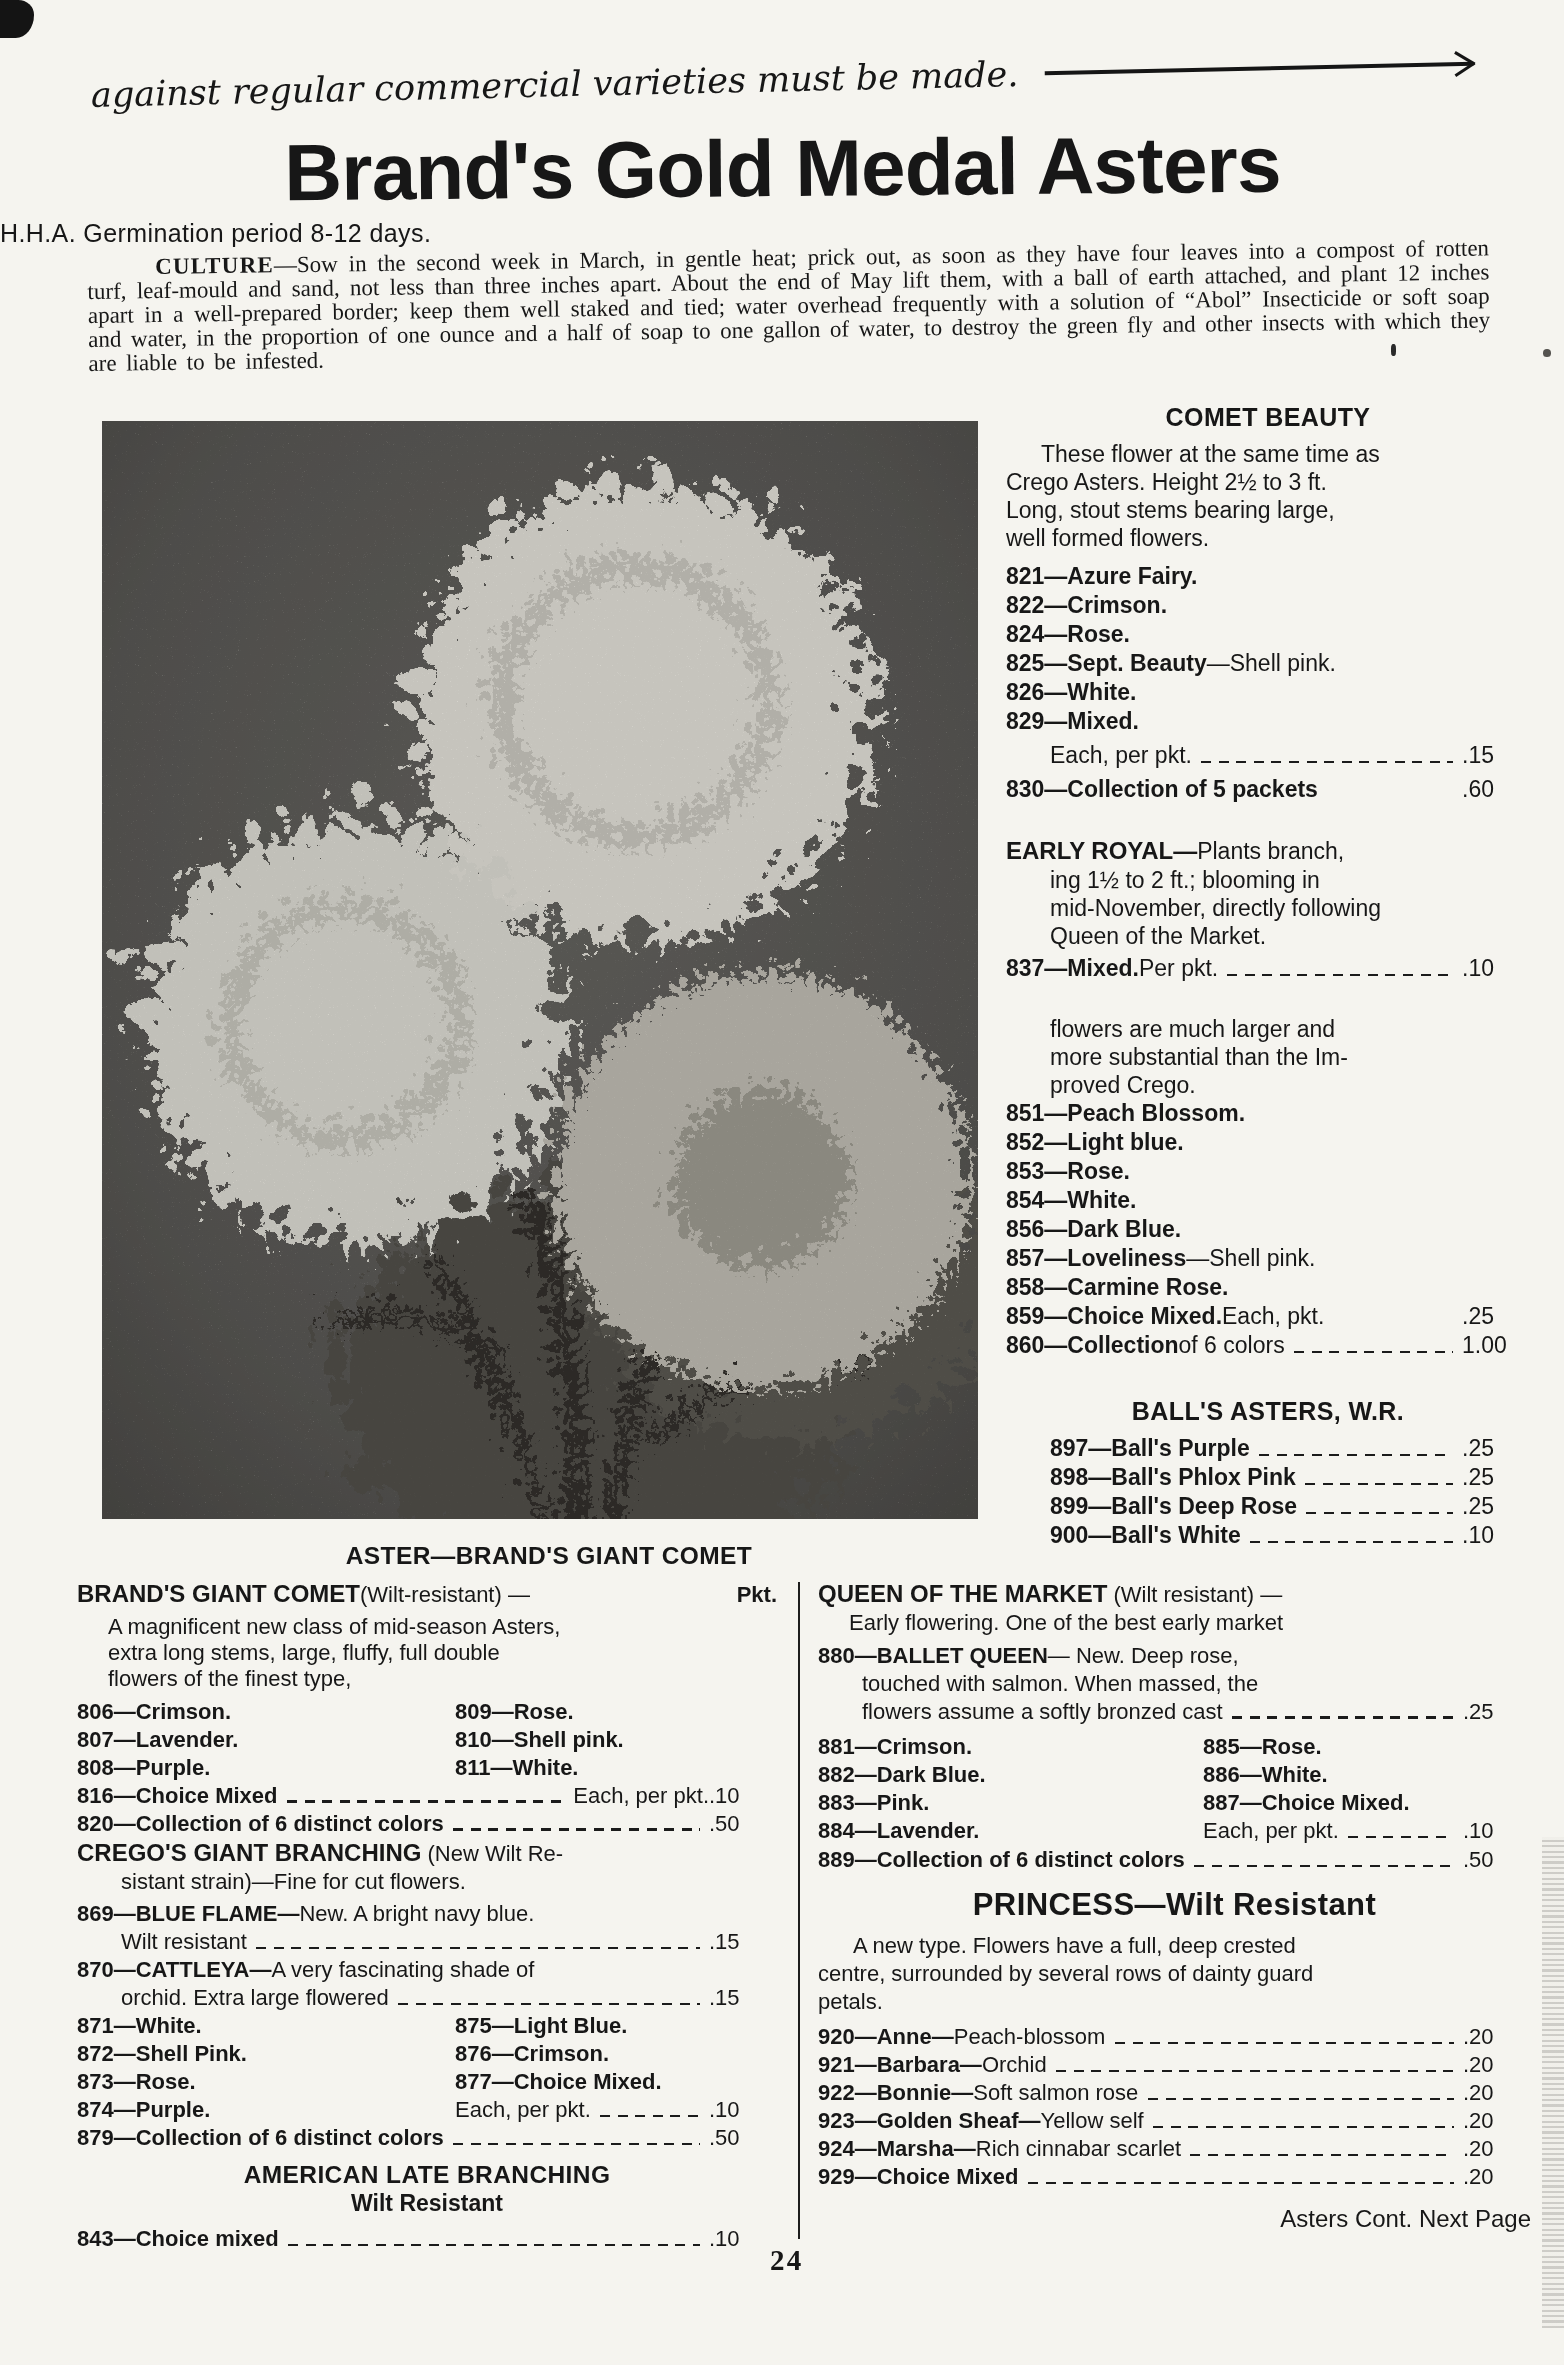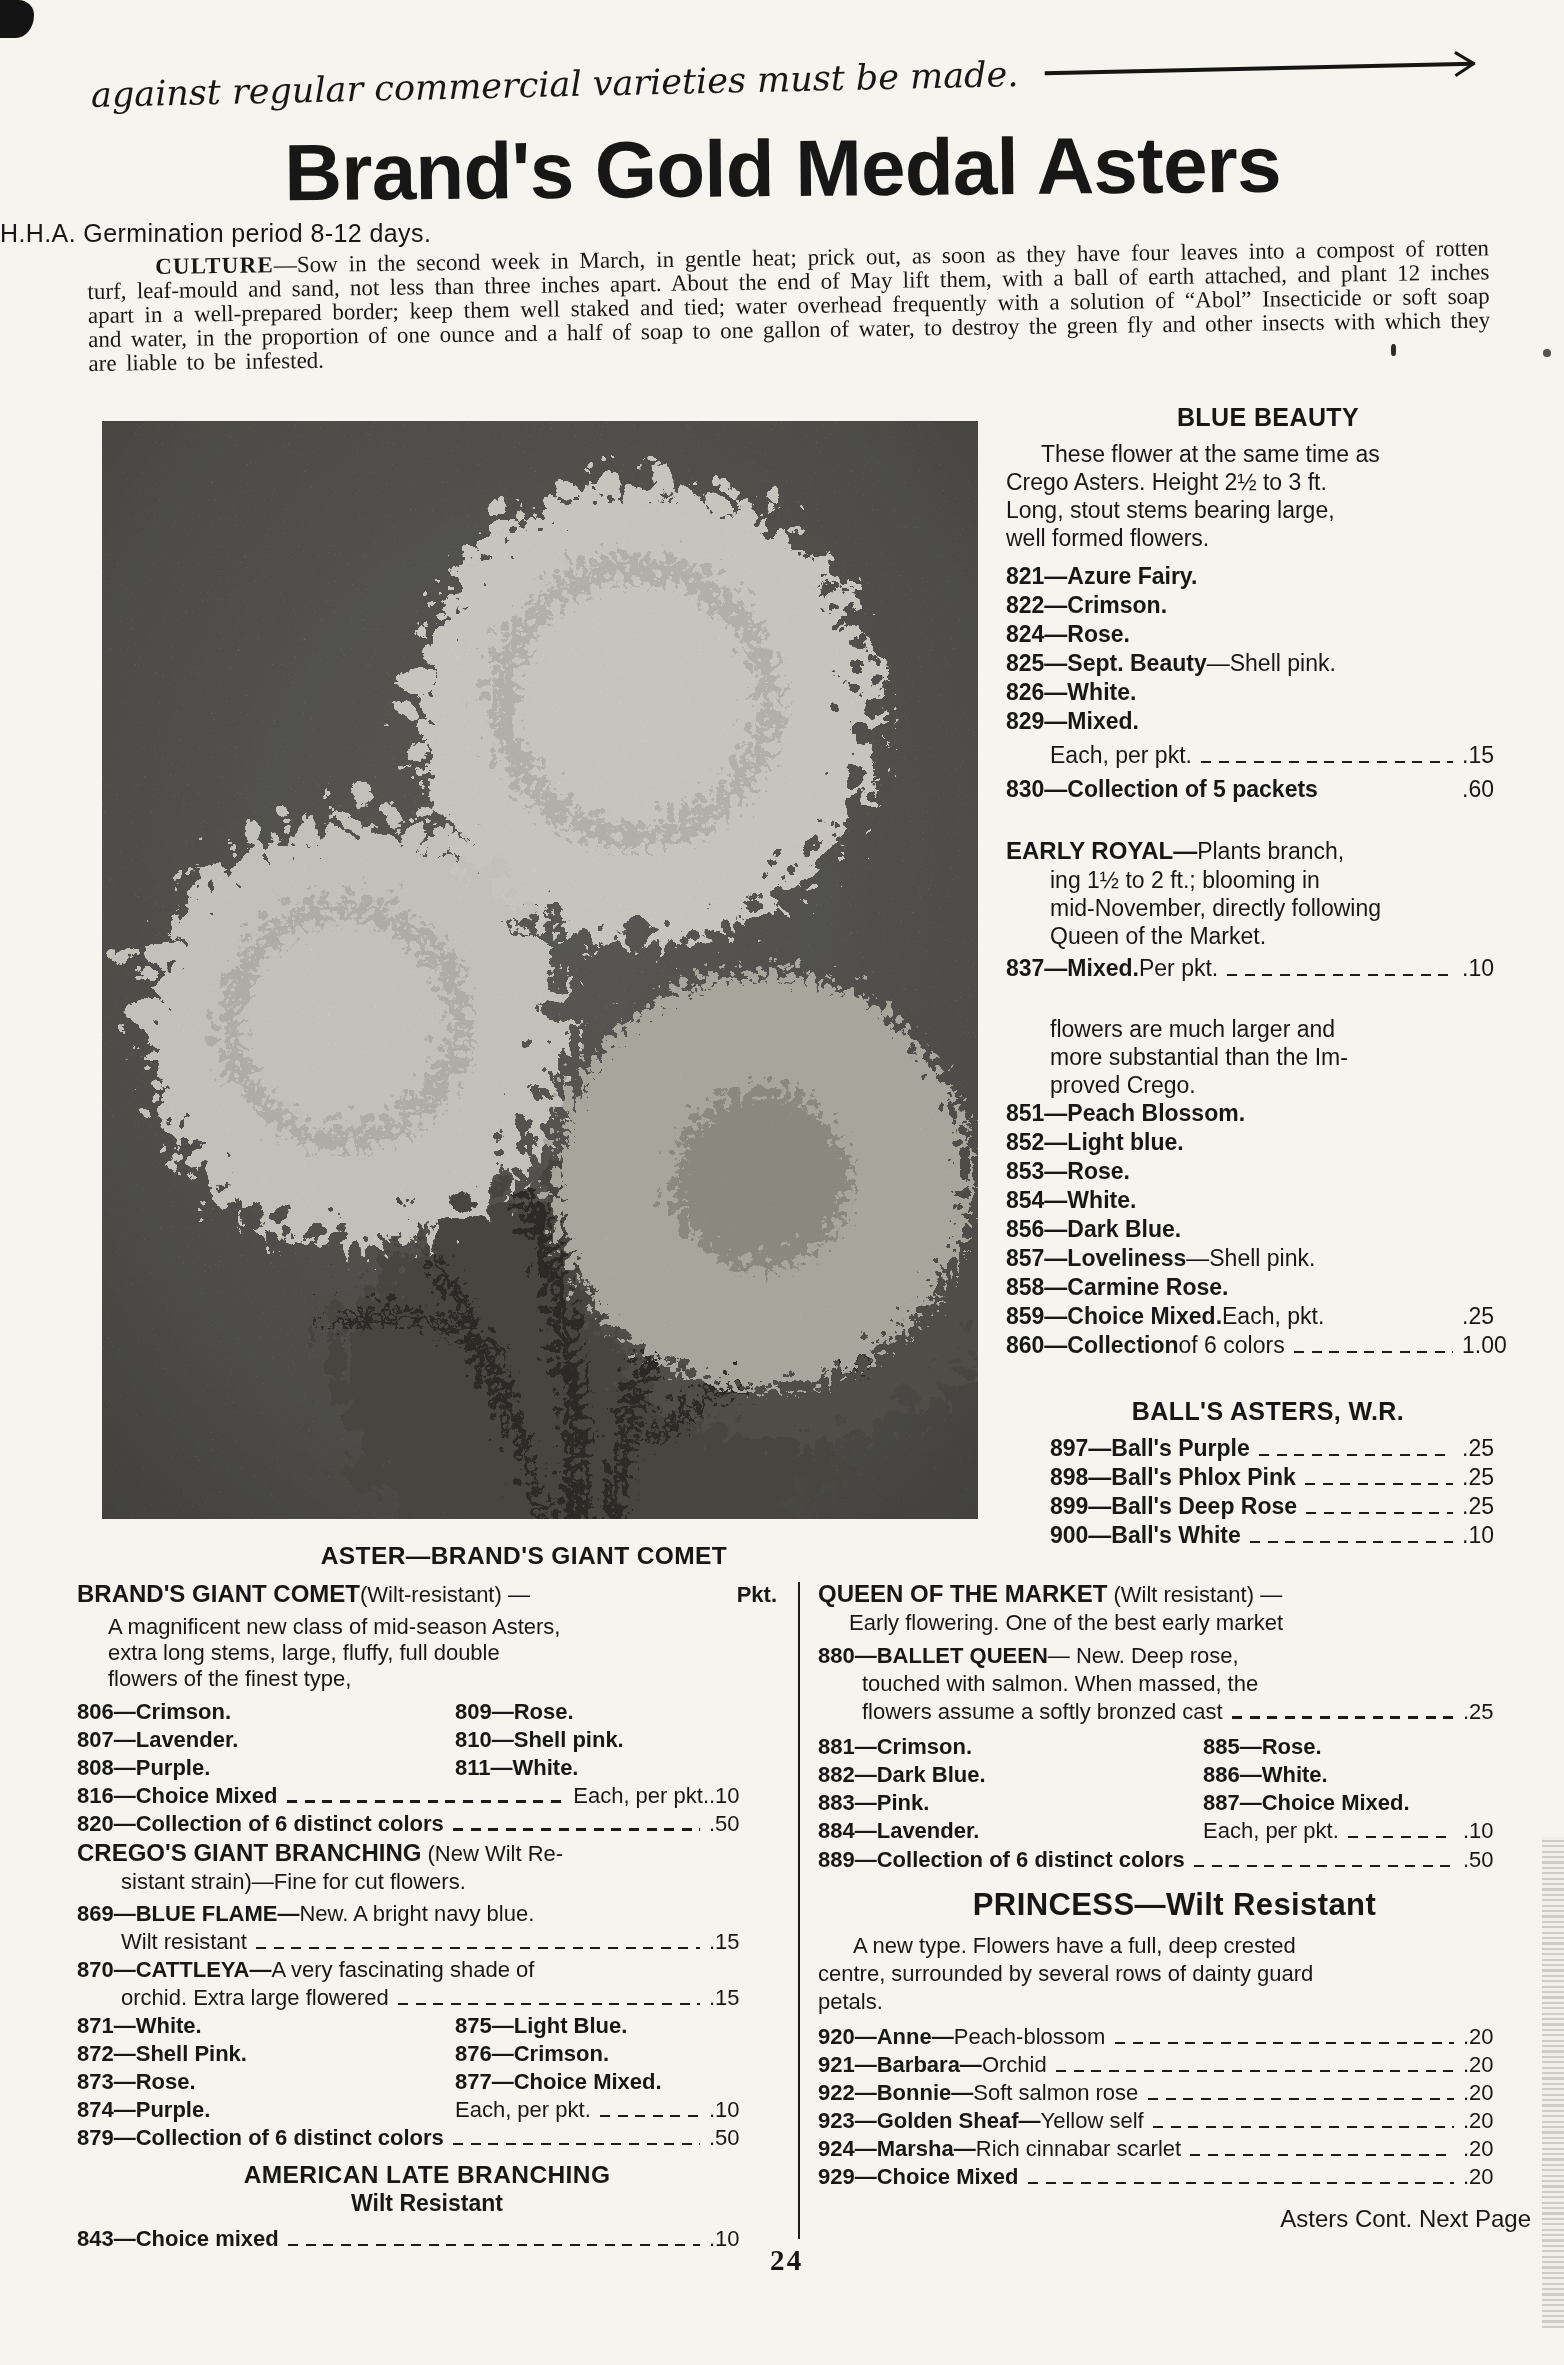--- a/index.html
+++ b/index.html
@@ -19,21 +19,21 @@
   .subtitle{position:absolute;left:0;right:0;top:219px;text-align:left;font-size:25px;letter-spacing:0.4px;}
   
   .culture{position:absolute;left:87px;width:1402px;top:256px;margin:0;
            font-family:"Liberation Serif",serif;font-size:23px;line-height:24px;
            text-align:justify;text-indent:68px;word-spacing:3.8px;
            transform:rotate(-0.8deg);transform-origin:left top;}
   .culture b{letter-spacing:1.2px;}
   
   .photo{position:absolute;left:102px;top:421px;width:876px;height:1098px;background:#8a8883;}
   .photo svg{display:block;}
-  .photo-caption{position:absolute;left:86px;top:1542px;width:876px;text-align:center;
+  .photo-caption{position:absolute;left:111px;top:1542px;width:876px;text-align:center;
                  font-weight:bold;font-size:24.5px;letter-spacing:0.4px;}
   
   .row{display:flex;align-items:baseline;}
   .b{font-weight:bold;}
   .gap{flex:1;}
   .leader{flex:1;height:2.3px;align-self:flex-end;margin:0 9.2px 7px;
           background:repeating-linear-gradient(90deg,#1b1b1b 0 10px,transparent 10px 17.6px);}
   .price{flex:0 0 68px;text-align:left;}
   .pre{white-space:pre-line;}
   .ind{padding-left:44px;}
@@ -134,21 +134,21 @@
         <circle cx="680" cy="350" r="175" stroke-width="30"></circle>
         <circle cx="300" cy="770" r="150" stroke-width="26"></circle>
       </g>
       <rect width="1142" height="1432" filter="url(#grain)" opacity="0.16"></rect>
     </svg>
   </div>
   <div class="photo-caption">ASTER—BRAND'S GIANT COMET</div>
 
   <div class="col-rt">
 
-    <h3 class="center">BLUE BEAUTY</h3>
+    <h3 class="center">COMET BEAUTY</h3>
     <p class="pre intro">These flower at the same time as
 Crego Asters.  Height 2½ to 3 ft.
 Long, stout stems bearing large,
 well formed flowers.</p>
     <div class="row">
         <span class="b">821—Azure Fairy.</span>
       </div>
     <div class="row">
         <span class="b">822—Crimson.</span>
       </div>

